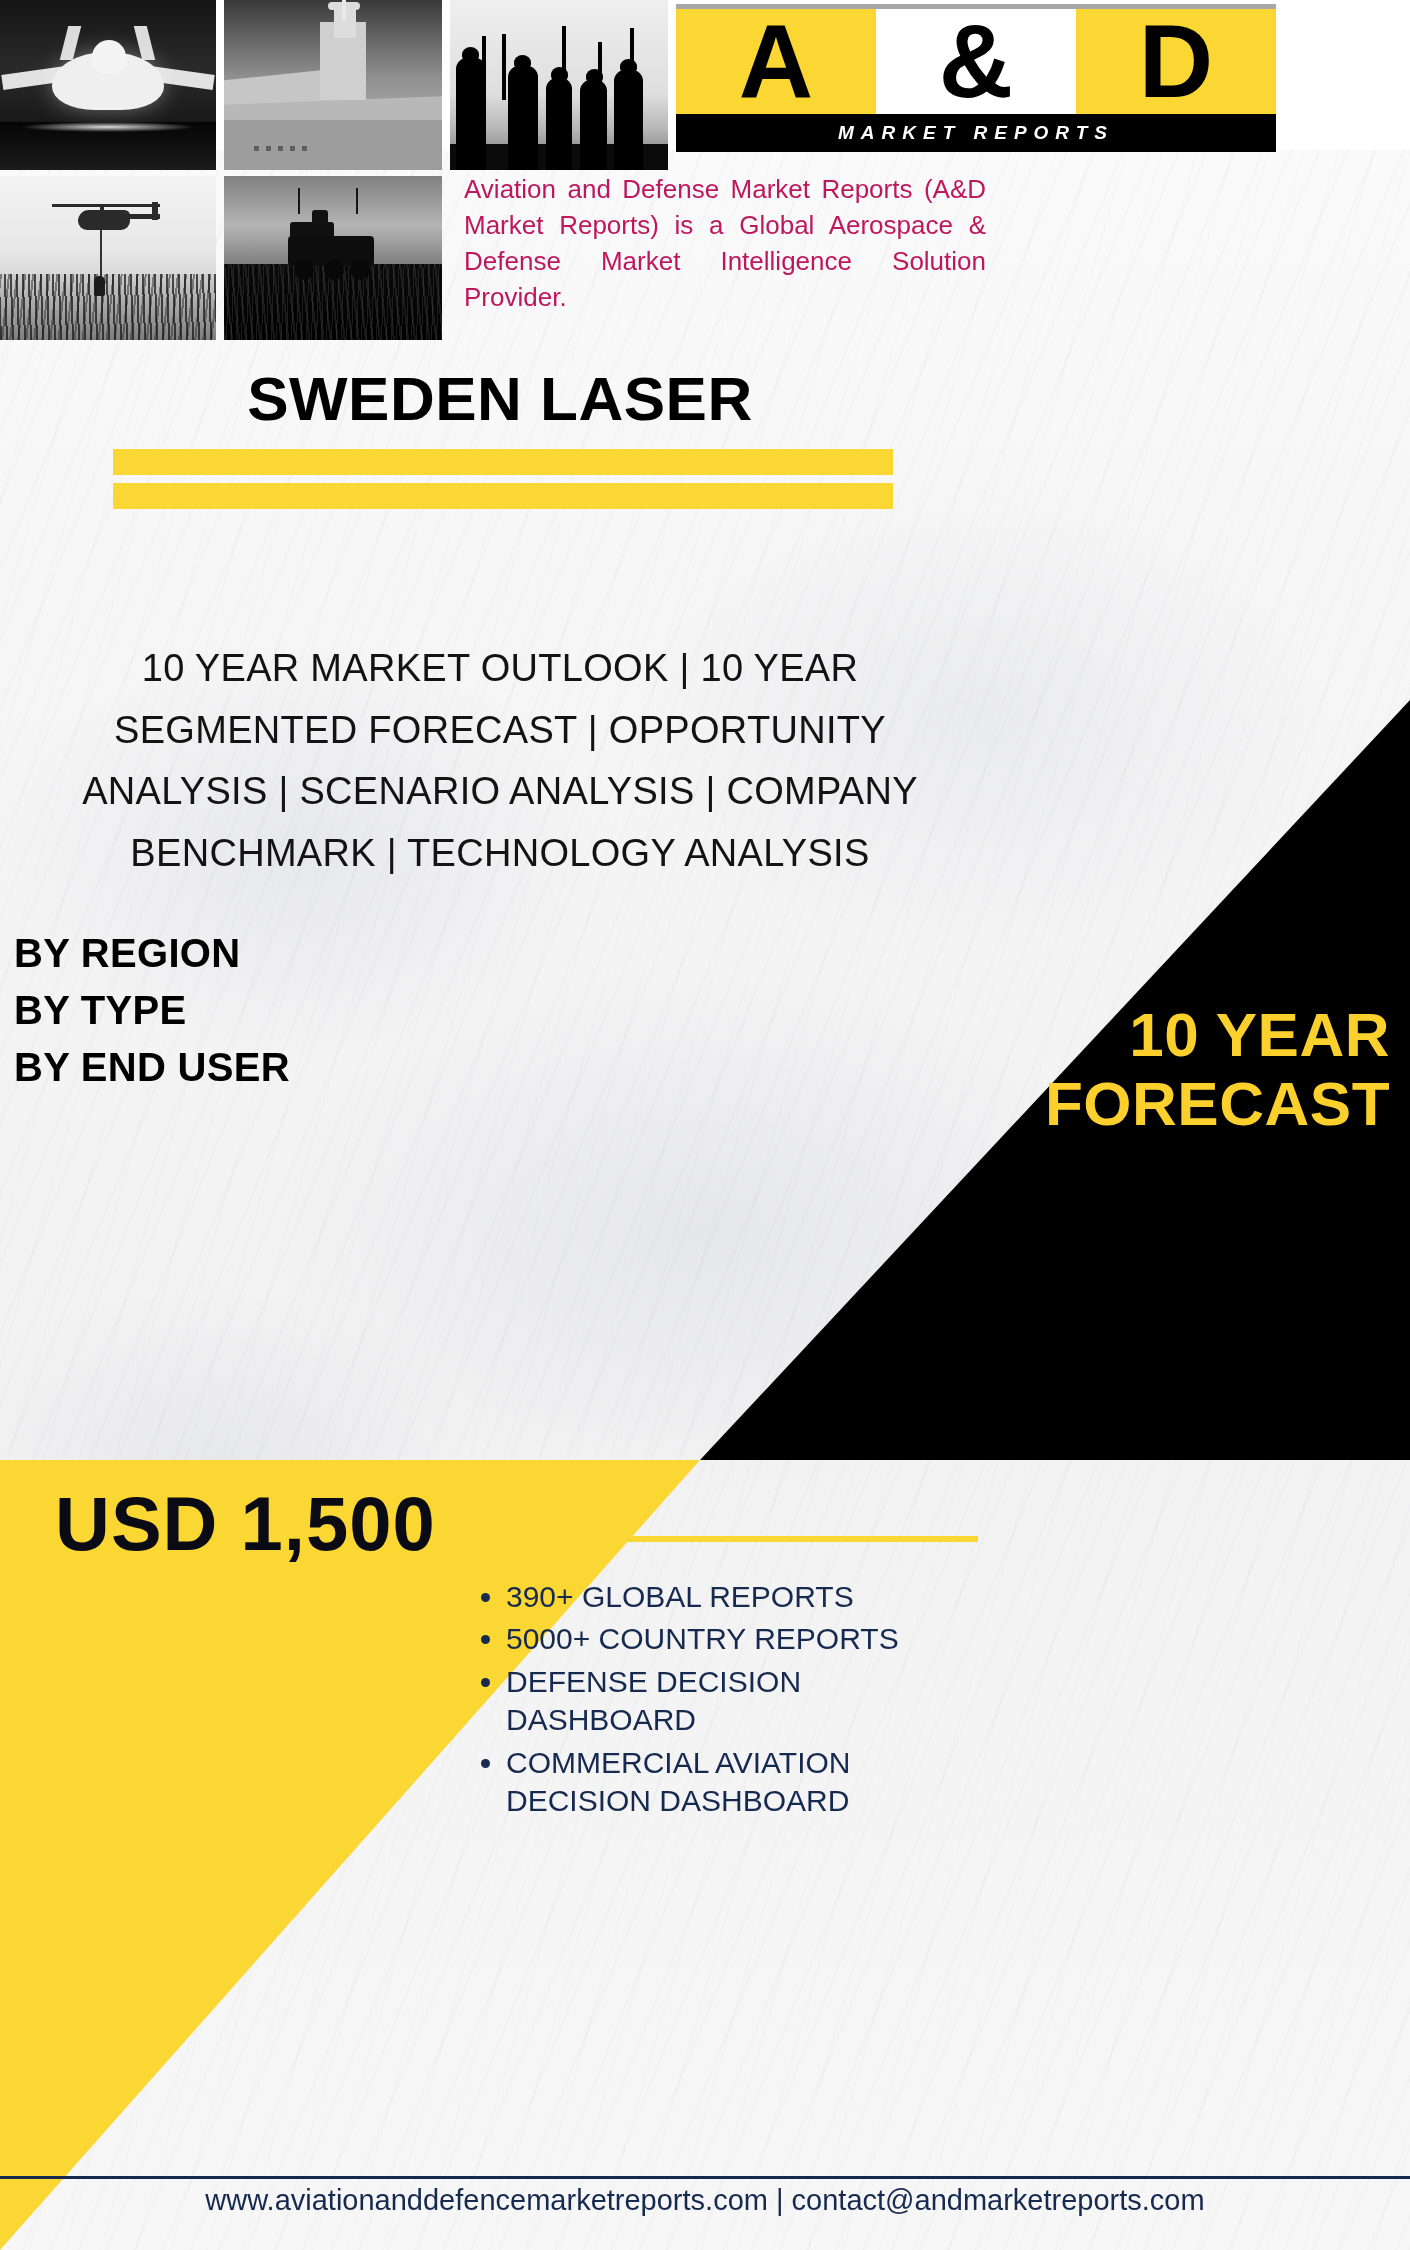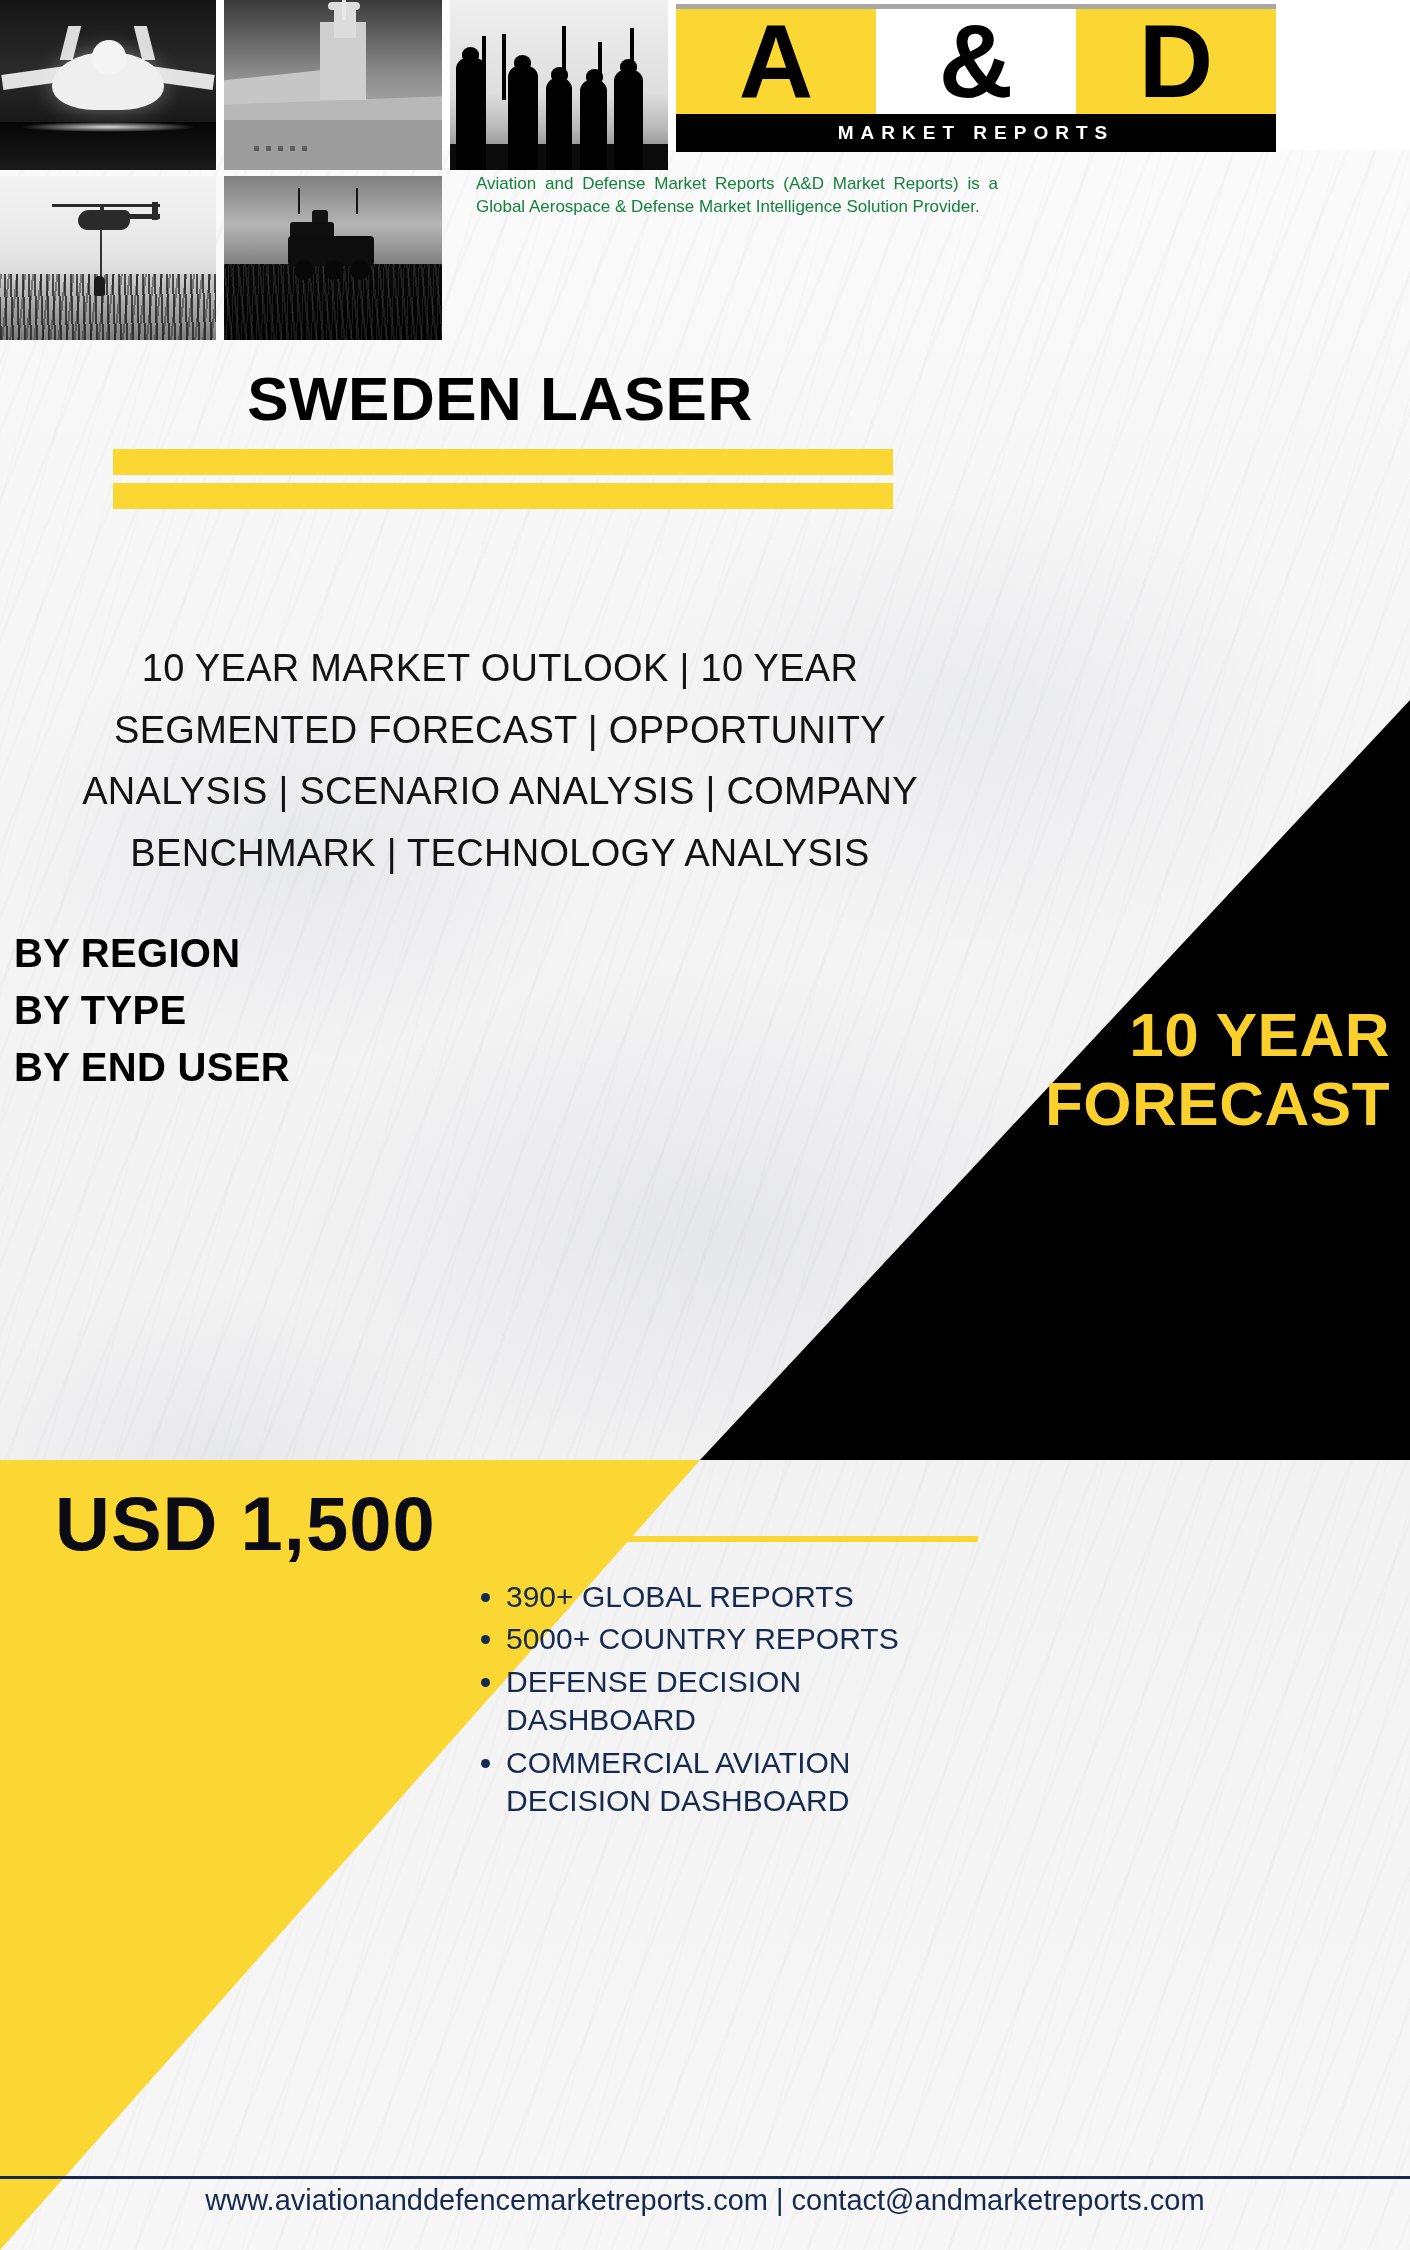--- a/index.html
+++ b/index.html
@@ -103,27 +103,27 @@
 
   
   #logo{ position:absolute; left:676px; top:0px; width:600px; height:152px; }
   .logo-top{ position:absolute; left:0; top:4px; width:600px; height:5px; background:#a8a8a8; }
   .logo-cells{ position:absolute; left:0; top:9px; width:600px; height:105px; display:flex; }
   .logo-cell{ flex:1; display:flex; align-items:center; justify-content:center;
      font-family:"Liberation Sans", sans-serif; font-weight:700; font-size:103px; color:#000; line-height:1; }
   .lc-y{ background:#FBD733; }
   .lc-w{ background:#ffffff; }
   .logo-band{ position:absolute; left:0; top:114px; width:600px; height:38px; background:#000;
-     display:flex; align-items:center; justify-content:center; }
+     display:flex; align-items:center; justify-content:center;font-style:italic; }
   .logo-band span{ color:#ffffff; font-size:19px; font-weight:700; letter-spacing:7px;
      font-family:"Liberation Sans", sans-serif; }
 
   
-  #intro{ position:absolute; left:476px; top:172px; width:522px;
-     font-size:17px; line-height:1.38; color:#15803d; text-align:justify;
+  #intro{ position:absolute; left:464px; top:172px; width:522px;
+     font-size:26px; line-height:1.38; color:#be185d; text-align:justify;
      font-family:"Liberation Sans", sans-serif; }
 
   
   #title-block{ position:absolute; left:0; top:358px; width:1000px; text-align:center; }
   .title-line{ font-weight:700; color:#000; font-size:62px; letter-spacing:.5px;
      font-family:"Liberation Sans", sans-serif; line-height:1.18; padding:4px 0 6px; }
   .ybar{ height:26px; background:#FBD733; margin:8px auto; }
   #ybar1{ width:780px; margin-left:113px; }
   #ybar2{ width:780px; margin-left:113px; }
 

